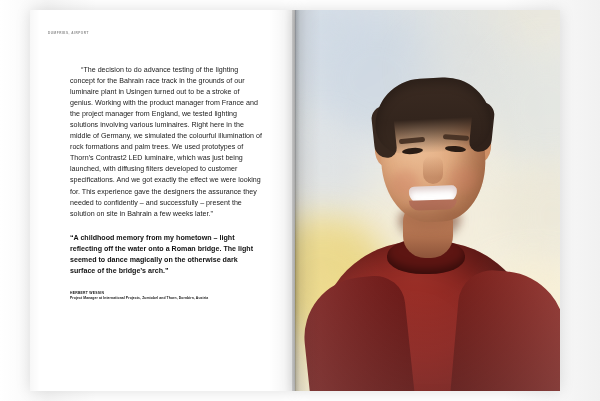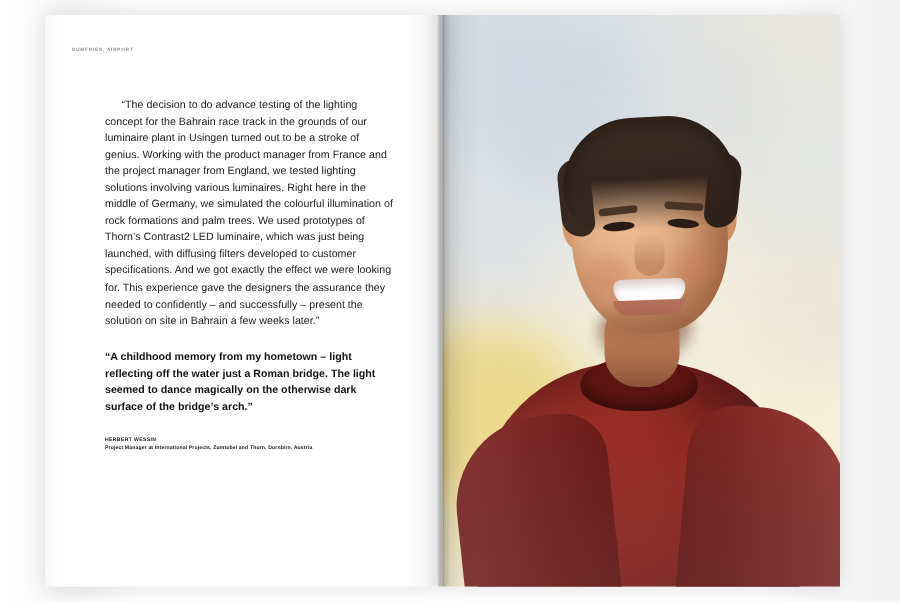--- a/index.html
+++ b/index.html
@@ -427,21 +427,21 @@
 
 <div class="spread">
   <div class="page-bg"></div>
 
   <div class="page-left">
     <div class="running-head">DUMFRIES, AIRPORT</div>
 
     <div class="copy">
       <p class="body-text" style="text-indent: 11px;">“The decision to do advance testing of the lighting concept for the Bahrain race track in the grounds of our luminaire plant in Usingen turned out to be a stroke of genius. Working with the product manager from France and the project manager from England, we tested lighting solutions involving various luminaires. Right here in the middle of Germany, we simulated the colourful illumination of rock formations and palm trees. We used prototypes of Thorn’s Contrast2 LED luminaire, which was just being launched, with diffusing filters developed to customer specifications. And we got exactly the effect we were looking for. This experience gave the designers the assurance they needed to confidently – and successfully – present the solution on site in Bahrain a few weeks later.”</p>
 
-      <p class="pull-quote">“A childhood memory from my hometown – light reflecting off the water just a Roman bridge. The light seemed to dance magically on the otherwise dark surface of the bridge’s arch.”</p>
+      <p class="pull-quote">“A childhood memory from my hometown – light reflecting off the water onto a Roman bridge. The light seemed to dance magically on the otherwise dark surface of the bridge’s arch.”</p>
 
       <div class="byline">
         <div class="byline-name">HERBERT WESSIN</div>
         <div class="byline-role">Project Manager at International Projects, Zumtobel and Thorn, Dornbirn, Austria</div>
       </div>
     </div>
 
     <div class="outer-edge"></div>
     <div class="gutter"></div>
   </div>

